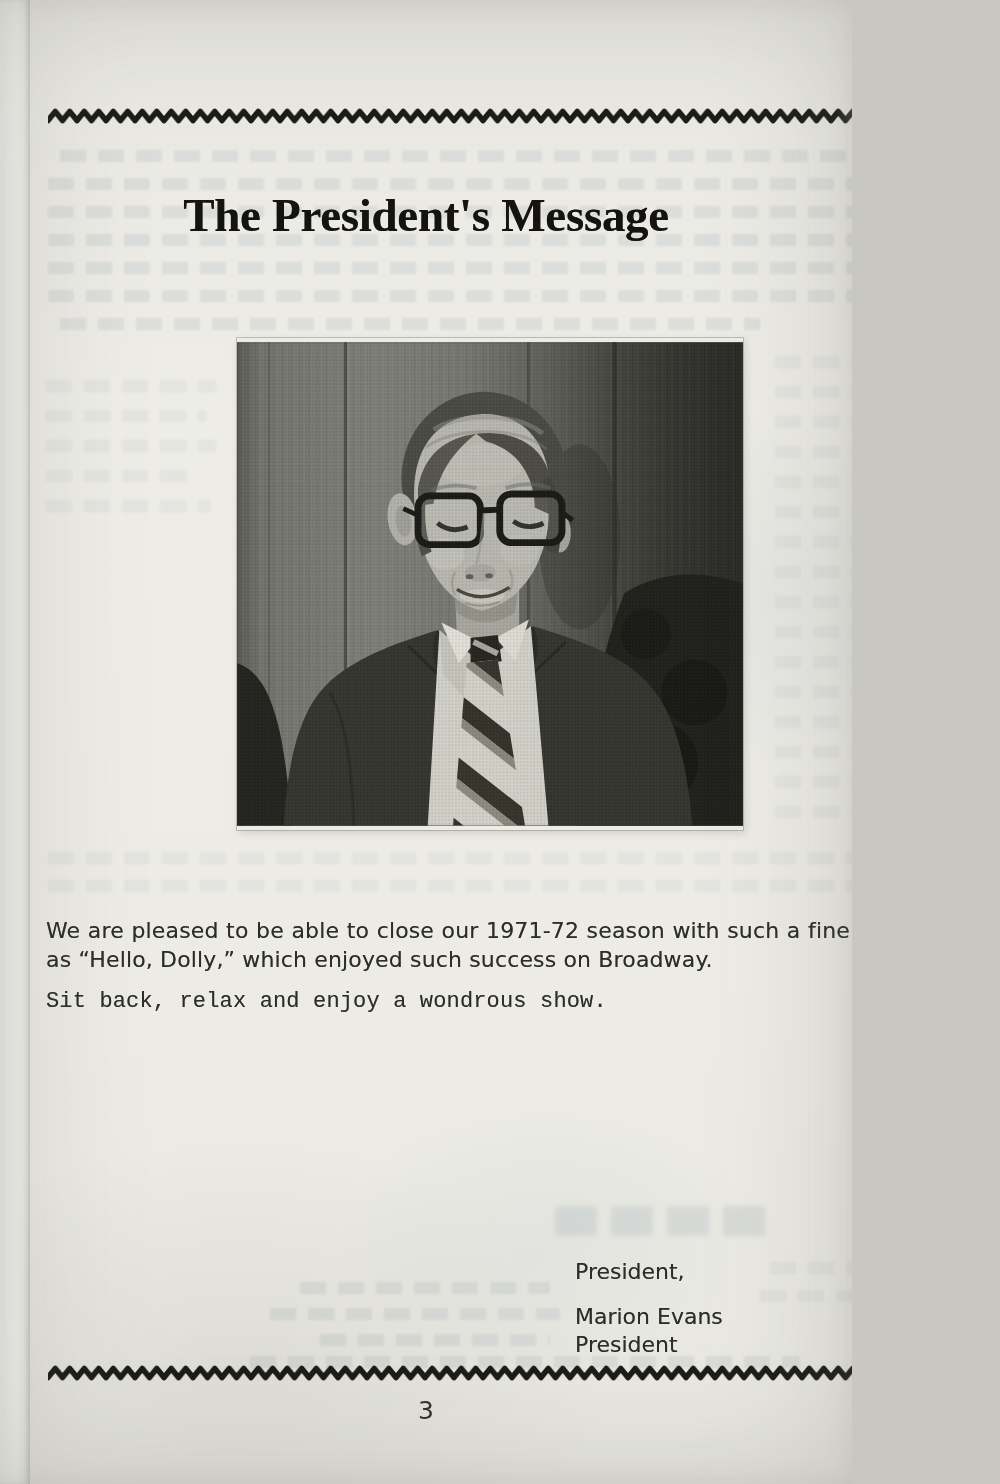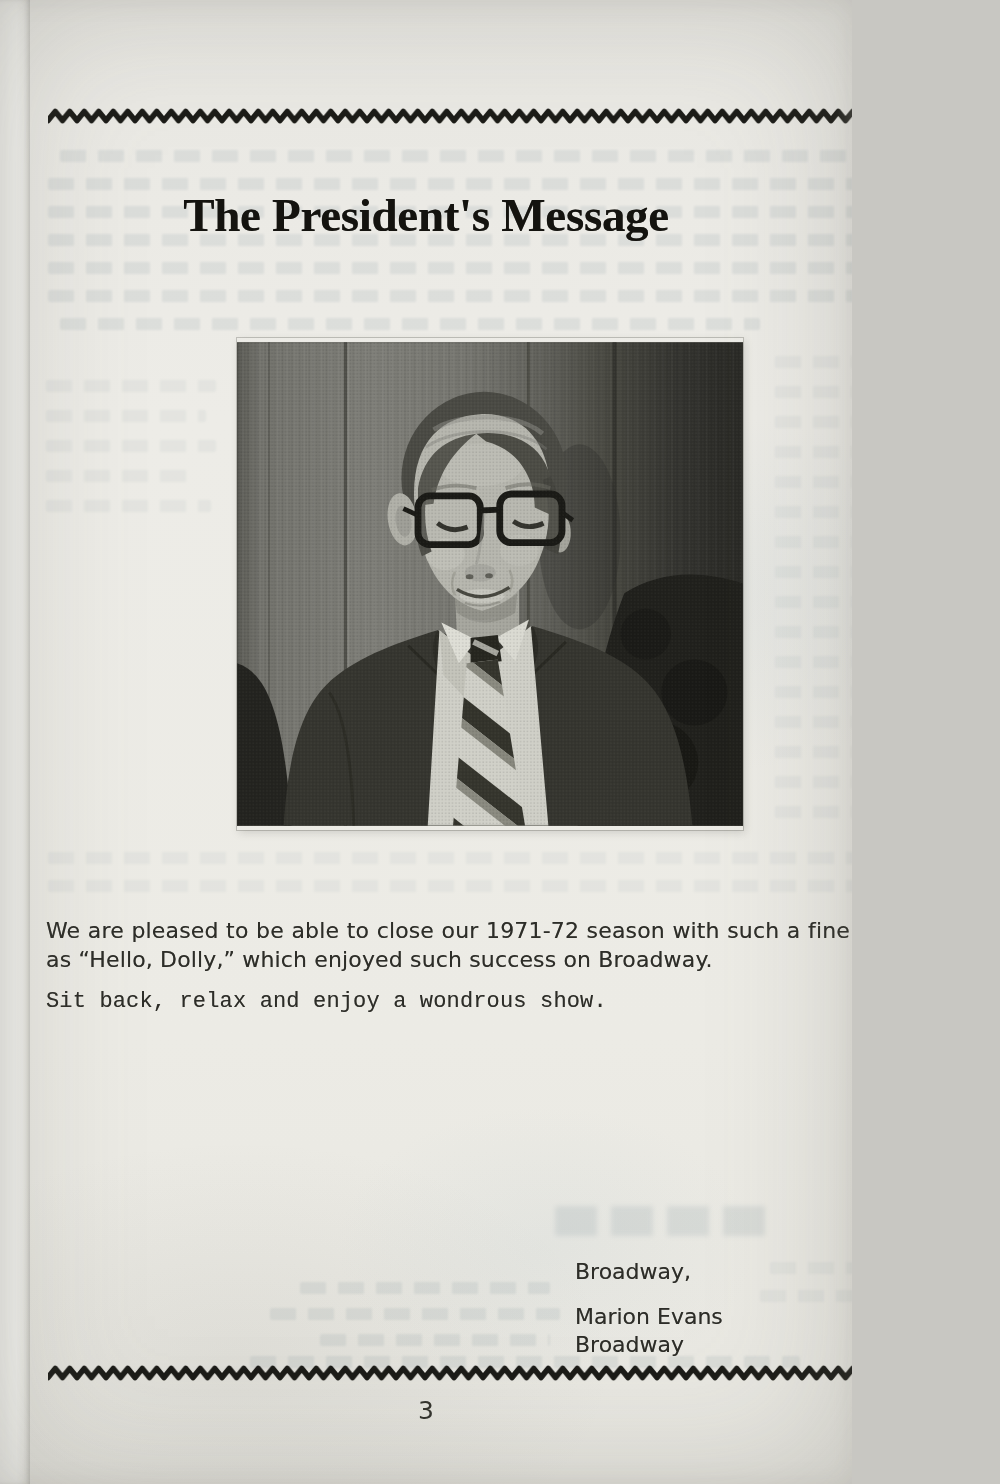--- a/index.html
+++ b/index.html
@@ -227,23 +227,23 @@
       <rect x="0.5" y="0.5" width="519" height="496" fill="none" stroke="#3c3c36" stroke-opacity="0.35"></rect>
     </svg>
   </figure>
 
   <div class="content">
     <p>We are pleased to be able to close our 1971-72 season with such a fine show as “Hello, Dolly,” which enjoyed such success on Broadway.</p>
     <p>Sit back, relax and enjoy a wondrous show.</p>
   </div>
 
   <div class="signature">
-    <p class="closing">Broadway,</p>
+    <p class="closing">President,</p>
     <p class="name">Marion Evans</p>
-    <p class="role">Broadway</p>
+    <p class="role">President</p>
   </div>
 
   <div class="zz zz-bottom">
     <svg viewBox="0 0 868 19" preserveAspectRatio="none">
       <defs>
         <pattern id="zzp2" width="14.5" height="19" patternUnits="userSpaceOnUse">
           <path d="M0 13.5 L7.25 4.5 L14.5 13.5" fill="none" stroke="#1b1b17" stroke-width="5.6" stroke-linecap="round" stroke-linejoin="round"></path>
         </pattern>
       </defs>
       <rect width="868" height="19" fill="url(#zzp2)"></rect>

